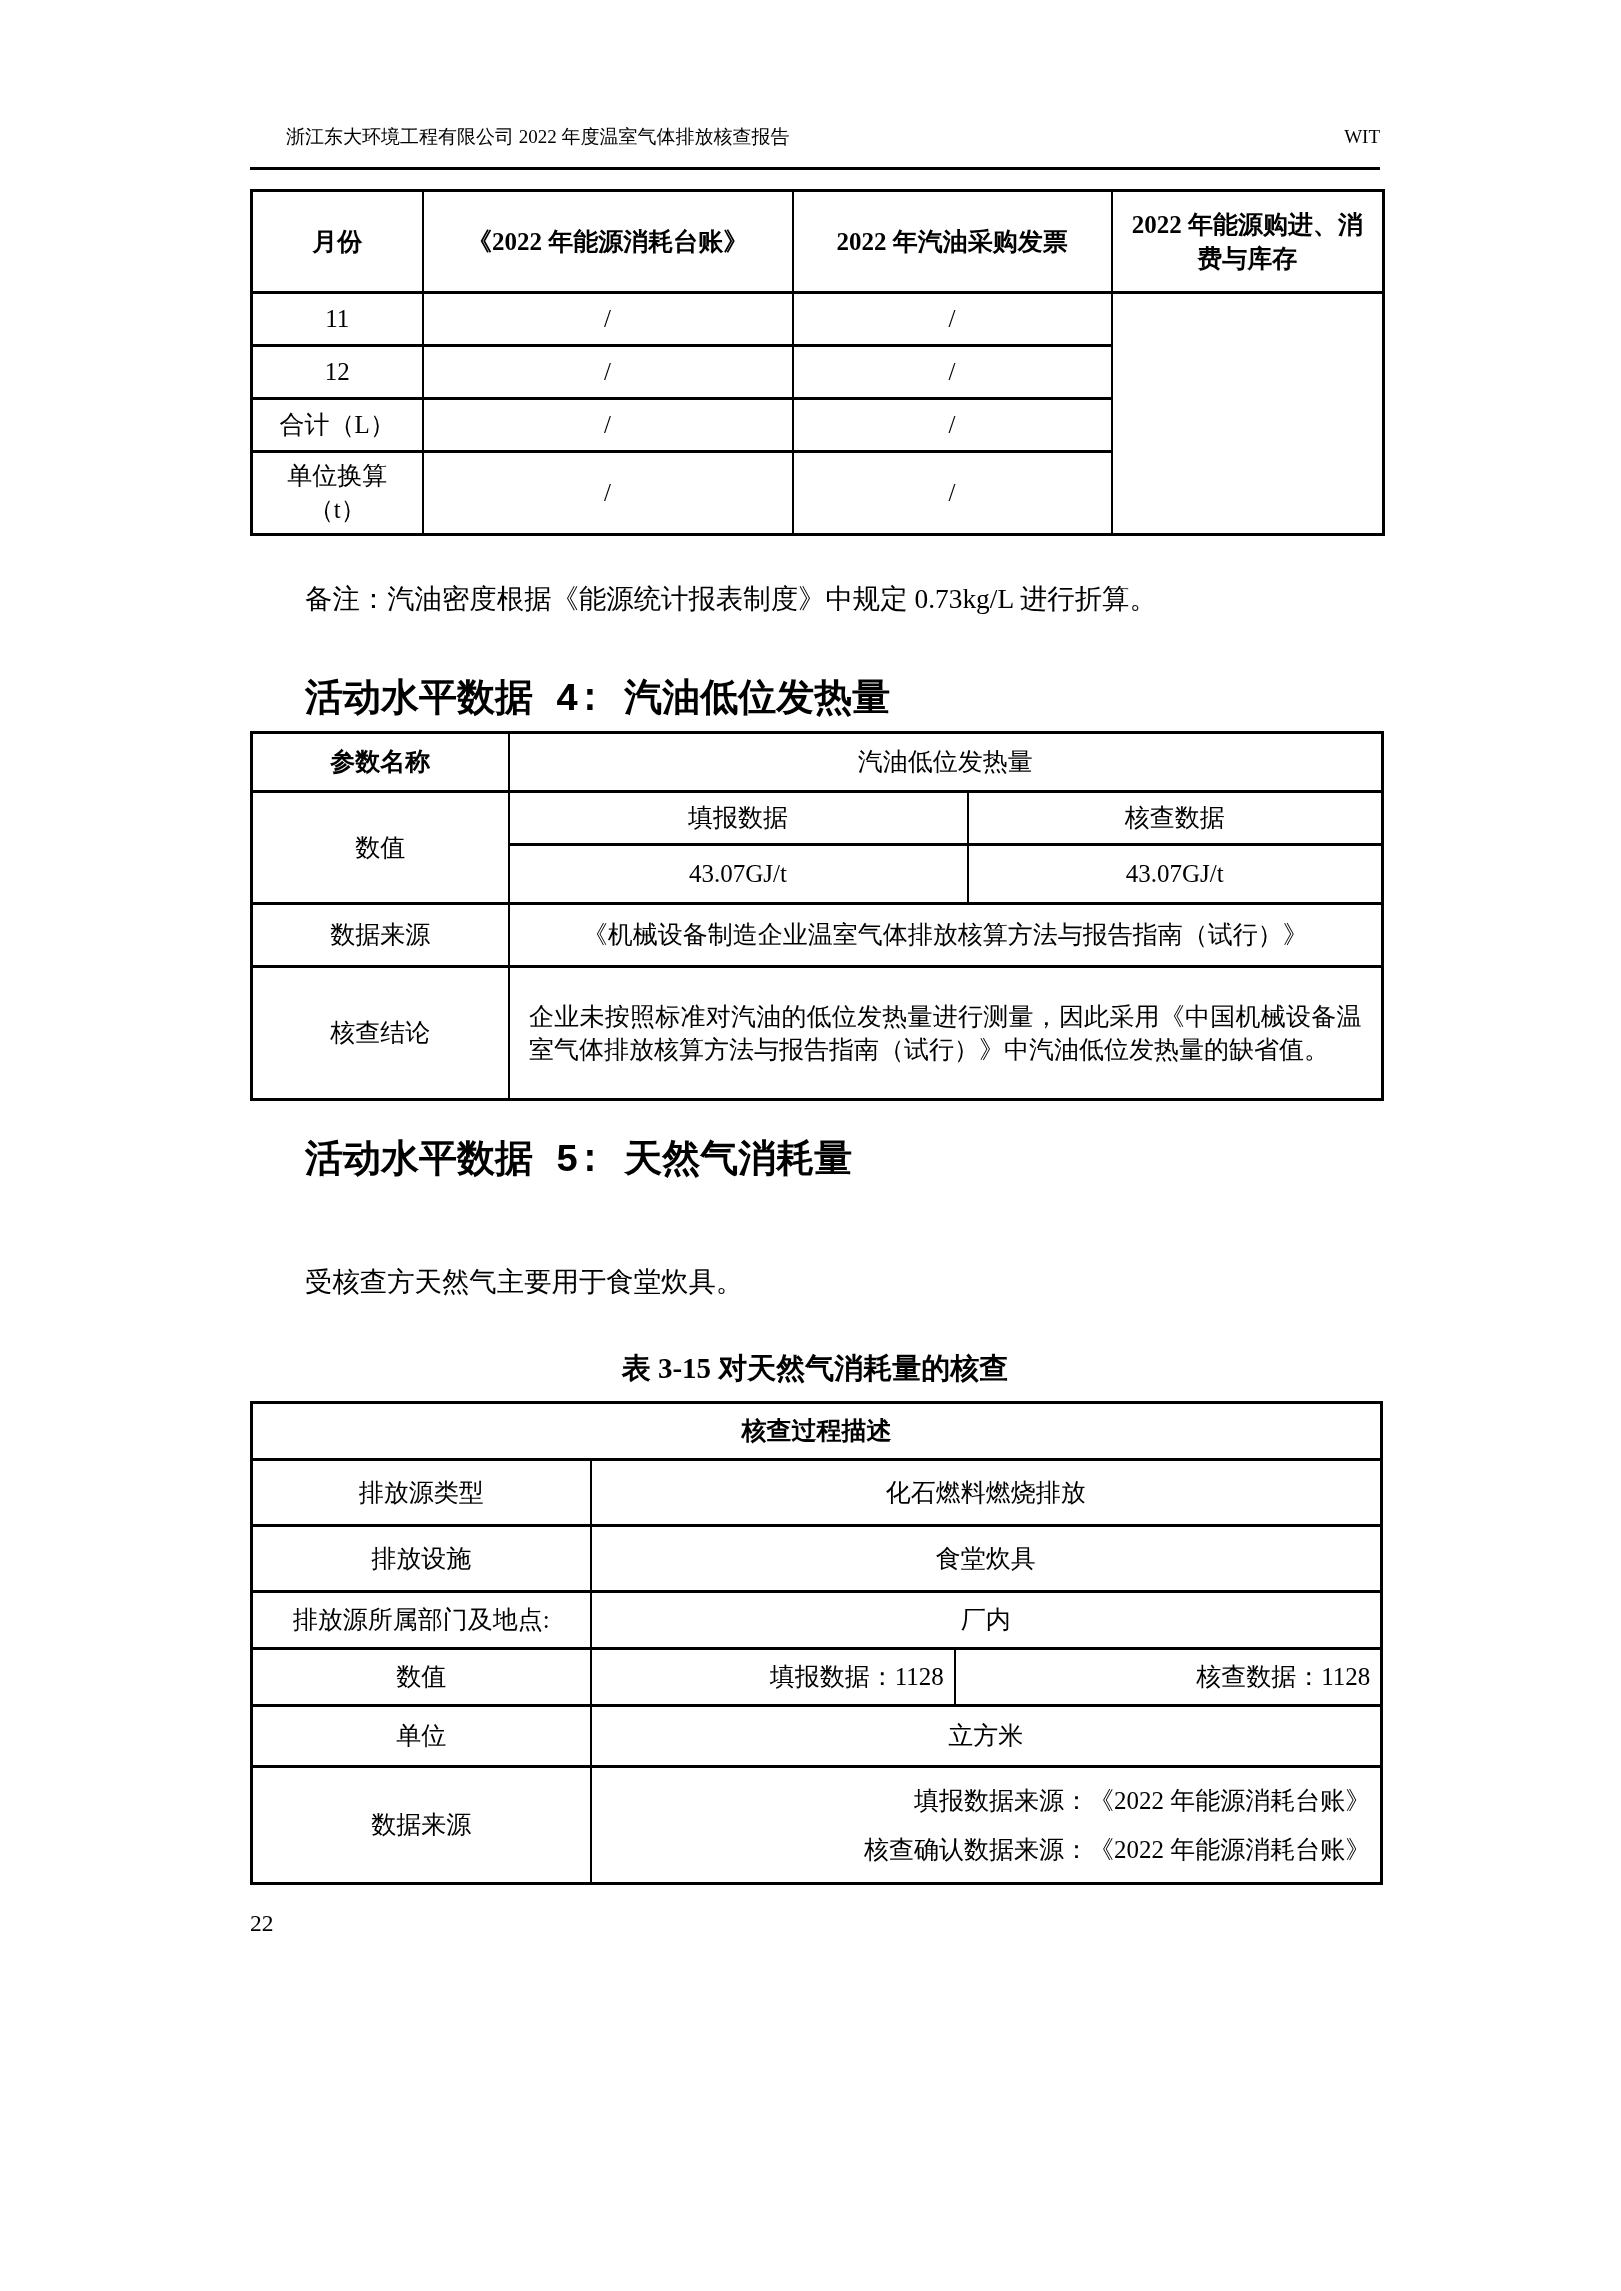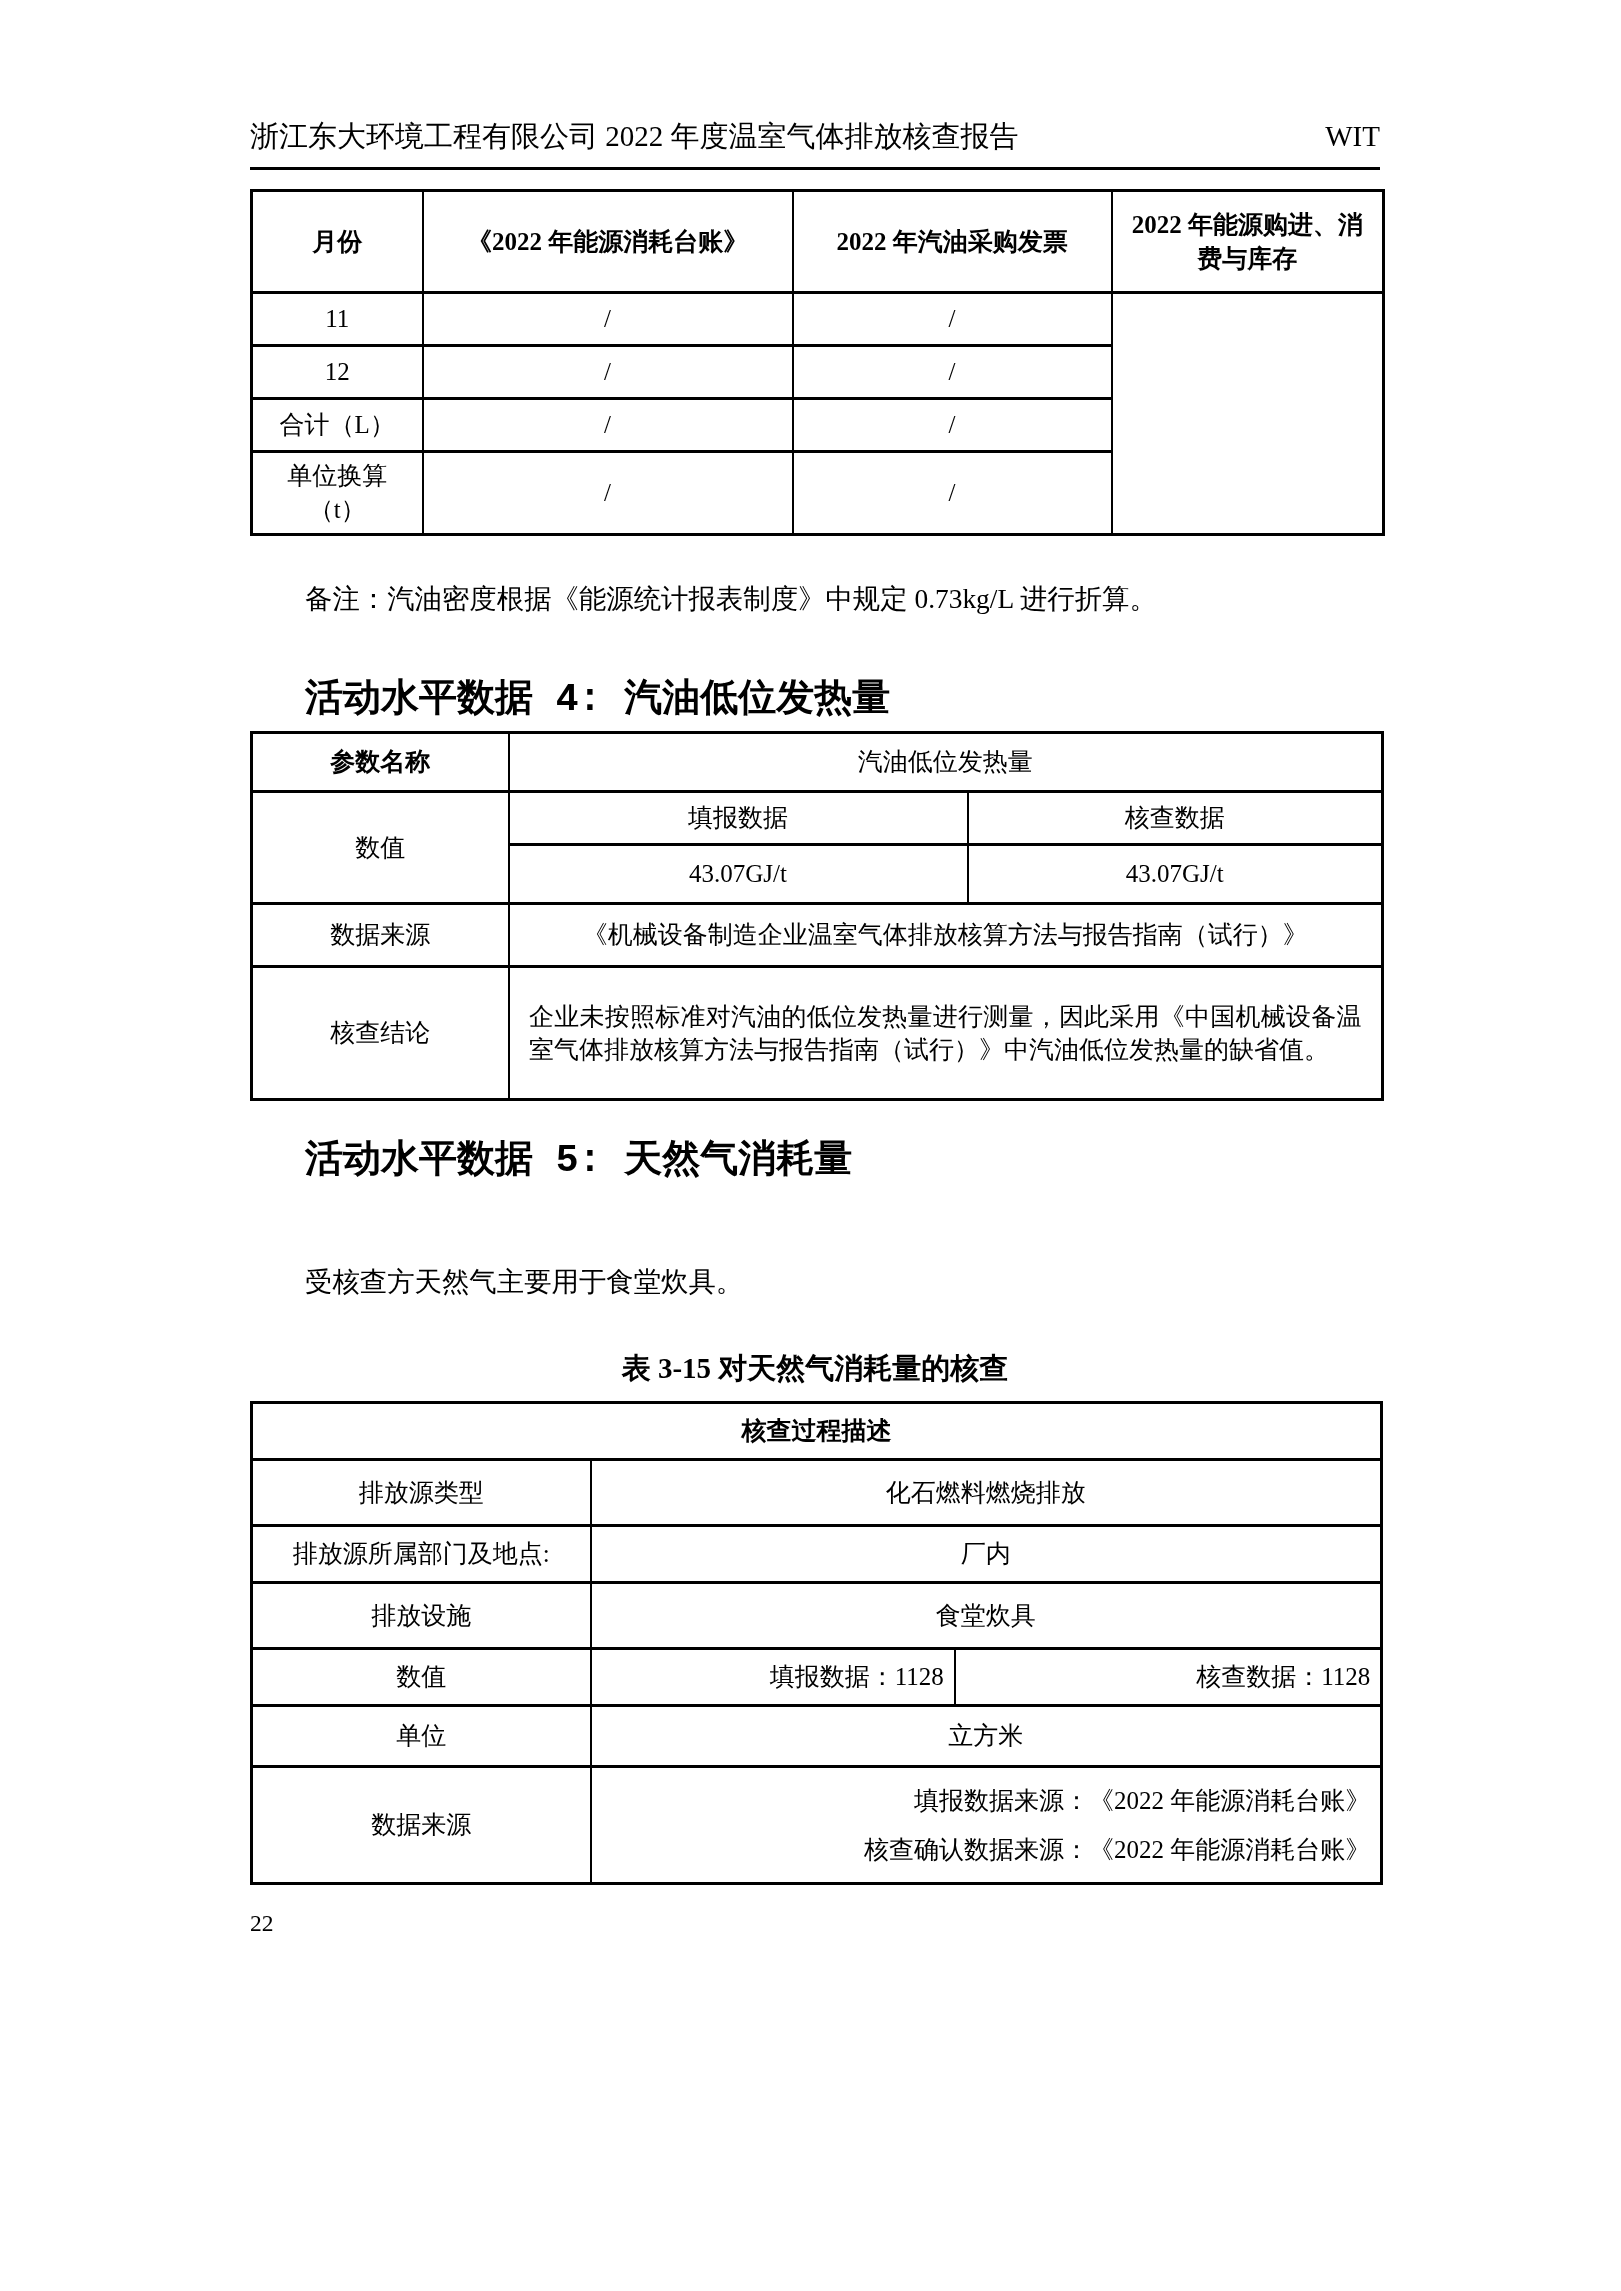--- a/index.html
+++ b/index.html
@@ -8,21 +8,21 @@
     width:1621px; height:2292px;
     background:#ffffff;
     color:#000;
     font-family:"Liberation Serif","DejaVu Serif",serif;
     box-sizing:border-box;
     padding:120px 241px 0 250px;
     overflow:hidden;
   }
   .header {
     display:flex; justify-content:space-between; align-items:flex-end;
-    font-size:29px; line-height:33px;
+    font-size:19px; line-height:33px;margin-left:36px;
   }
   .header-rule { border-bottom:3.9px solid #000; margin-top:13.7px; }
 
   table.tbl {
     border-collapse:collapse; table-layout:fixed;
     width:1130px; margin-top:19.6px;
     font-size:25px; text-align:center;
     border:3.9px solid #000;
   }
   table.tbl td {
@@ -161,27 +161,27 @@
         <col style="width:427px">
     </colgroup>
     <tbody>
       <tr style="height:57px">
         <td colspan="3" class="bold">核查过程描述</td>
       </tr>
       <tr style="height:66px">
         <td>排放源类型</td>
         <td colspan="2">化石燃料燃烧排放</td>
       </tr>
+      <tr style="height:66px">
+        <td>排放设施</td>
+        <td colspan="2">食堂炊具</td>
+      </tr>
       <tr style="height:57px">
         <td>排放源所属部门及地点:</td>
         <td colspan="2">厂内</td>
-      </tr>
-      <tr style="height:66px">
-        <td>排放设施</td>
-        <td colspan="2">食堂炊具</td>
       </tr>
       <tr style="height:57px">
         <td>数值</td>
         <td class="al">填报数据：1128</td>
         <td class="al">核查数据：1128</td>
       </tr>
       <tr style="height:61px">
         <td>单位</td>
         <td colspan="2">立方米</td>
       </tr>

